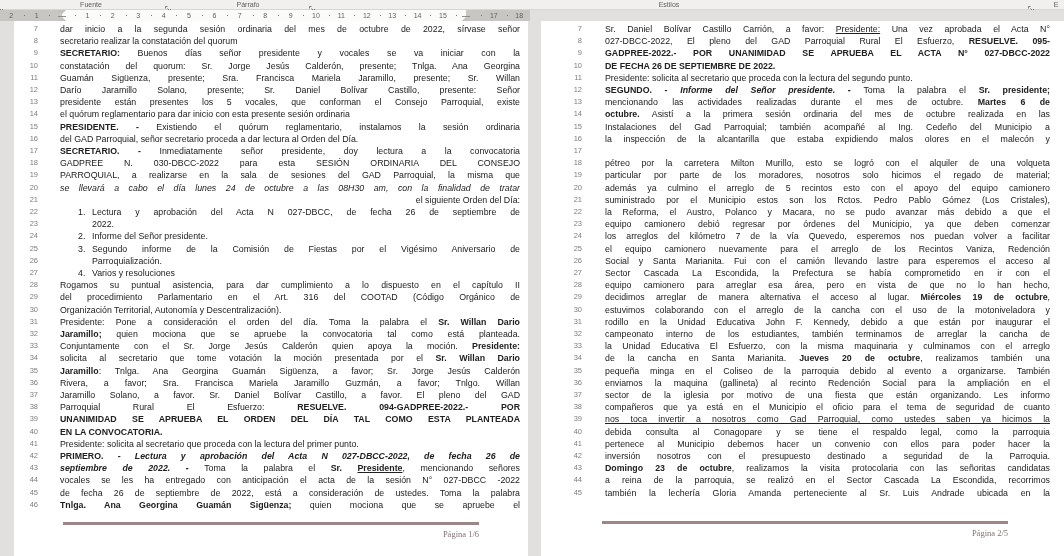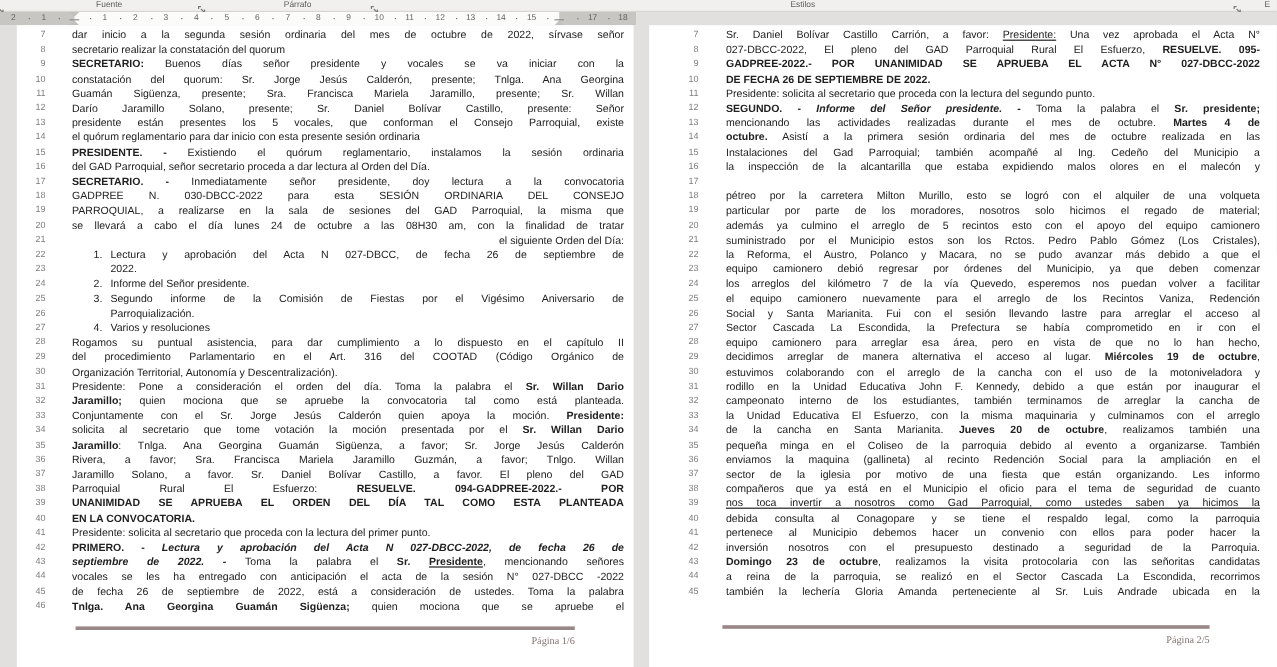--- a/index.html
+++ b/index.html
@@ -135,21 +135,21 @@
         <div class="line-row" style="top: 136.2px;">
           <div class="lnum" style="left: 4px; width: 20px;">18</div>
           <div class="ltxt jt" style="left: 46px; width: 460px;"><span>GADPREE N. 030-DBCC-2022 para esta SESIÓN ORDINARIA DEL CONSEJO</span></div>
         </div>
         <div class="line-row" style="top: 148.4px;">
           <div class="lnum" style="left: 4px; width: 20px;">19</div>
           <div class="ltxt jt" style="left: 46px; width: 460px;"><span>PARROQUIAL, a realizarse en la sala de sesiones del GAD Parroquial, la misma que</span></div>
         </div>
         <div class="line-row" style="top: 160.6px;">
           <div class="lnum" style="left: 4px; width: 20px;">20</div>
-          <div class="ltxt jt" style="left: 46px; width: 460px;"><span>se llevará a cabo el día lunes 24 de octubre a las 08H30 am, con la finalidad de tratar</span></div>
+          <div class="ltxt jt" style="left: 46px; width: 460px; font-style: italic;"><span>se llevará a cabo el día lunes 24 de octubre a las 08H30 am, con la finalidad de tratar</span></div>
         </div>
         <div class="line-row" style="top: 172.8px;">
           <div class="lnum" style="left: 4px; width: 20px;">21</div>
           <div class="ltxt" style="left: 46px; width: 460px; text-align: right;"><span>el siguiente Orden del Día:</span></div>
         </div>
         <div class="line-row" style="top: 185px;">
           <div class="lnum" style="left: 4px; width: 20px;">22</div>
           <div class="ltxt jt" style="left: 46px; width: 442px; padding-left: 18px;"><span class="lm">1.</span><span>Lectura y aprobación del Acta N 027-DBCC, de fecha 26 de septiembre de</span></div>
         </div>
         <div class="line-row" style="top: 197.2px;">
@@ -274,21 +274,21 @@
         <div class="line-row" style="top: 50.8px;">
           <div class="lnum" style="left: 21px; width: 20px;">11</div>
           <div class="ltxt" style="left: 64px; width: 445px;"><span>Presidente: solicita al secretario que proceda con la lectura del segundo punto.</span></div>
         </div>
         <div class="line-row" style="top: 63px;">
           <div class="lnum" style="left: 21px; width: 20px;">12</div>
           <div class="ltxt jt" style="left: 64px; width: 445px;"><span style="font-weight: bold;">SEGUNDO. - </span><span style="font-weight: bold; font-style: italic;">Informe del Señor presidente. - </span><span>Toma la palabra el </span><span style="font-weight: bold;">Sr. presidente;</span></div>
         </div>
         <div class="line-row" style="top: 75.2px;">
           <div class="lnum" style="left: 21px; width: 20px;">13</div>
-          <div class="ltxt jt" style="left: 64px; width: 445px;"><span>mencionando las actividades realizadas durante el mes de octubre. </span><span style="font-weight: bold;">Martes 4 de</span></div>
+          <div class="ltxt jt" style="left: 64px; width: 445px;"><span>mencionando las actividades realizadas durante el mes de octubre. </span><span style="font-weight: bold;">Martes 6 de</span></div>
         </div>
         <div class="line-row" style="top: 87.4px;">
           <div class="lnum" style="left: 21px; width: 20px;">14</div>
           <div class="ltxt jt" style="left: 64px; width: 445px;"><span style="font-weight: bold;">octubre.</span><span> Asistí a la primera sesión ordinaria del mes de octubre realizada en las</span></div>
         </div>
         <div class="line-row" style="top: 99.6px;">
           <div class="lnum" style="left: 21px; width: 20px;">15</div>
           <div class="ltxt jt" style="left: 64px; width: 445px;"><span>Instalaciones del Gad Parroquial; también acompañé al Ing. Cedeño del Municipio a</span></div>
         </div>
         <div class="line-row" style="top: 111.8px;">
@@ -325,21 +325,21 @@
         <div class="line-row" style="top: 209.4px;">
           <div class="lnum" style="left: 21px; width: 20px;">24</div>
           <div class="ltxt jt" style="left: 64px; width: 445px;"><span>los arreglos del kilómetro 7 de la vía Quevedo, esperemos nos puedan volver a facilitar</span></div>
         </div>
         <div class="line-row" style="top: 221.6px;">
           <div class="lnum" style="left: 21px; width: 20px;">25</div>
           <div class="ltxt jt" style="left: 64px; width: 445px;"><span>el equipo camionero nuevamente para el arreglo de los Recintos Vaniza, Redención</span></div>
         </div>
         <div class="line-row" style="top: 233.8px;">
           <div class="lnum" style="left: 21px; width: 20px;">26</div>
-          <div class="ltxt jt" style="left: 64px; width: 445px;"><span>Social y Santa Marianita. Fui con el sesión llevando lastre para arreglar el acceso al</span></div>
+          <div class="ltxt jt" style="left: 64px; width: 445px;"><span>Social y Santa Marianita. Fui con el camión llevando lastre para esperemos el acceso al</span></div>
         </div>
         <div class="line-row" style="top: 246px;">
           <div class="lnum" style="left: 21px; width: 20px;">27</div>
           <div class="ltxt jt" style="left: 64px; width: 445px;"><span>Sector Cascada La Escondida, la Prefectura se había comprometido en ir con el</span></div>
         </div>
         <div class="line-row" style="top: 258.2px;">
           <div class="lnum" style="left: 21px; width: 20px;">28</div>
           <div class="ltxt jt" style="left: 64px; width: 445px;"><span>equipo camionero para arreglar esa área, pero en vista de que no lo han hecho,</span></div>
         </div>
         <div class="line-row" style="top: 270.4px;">

